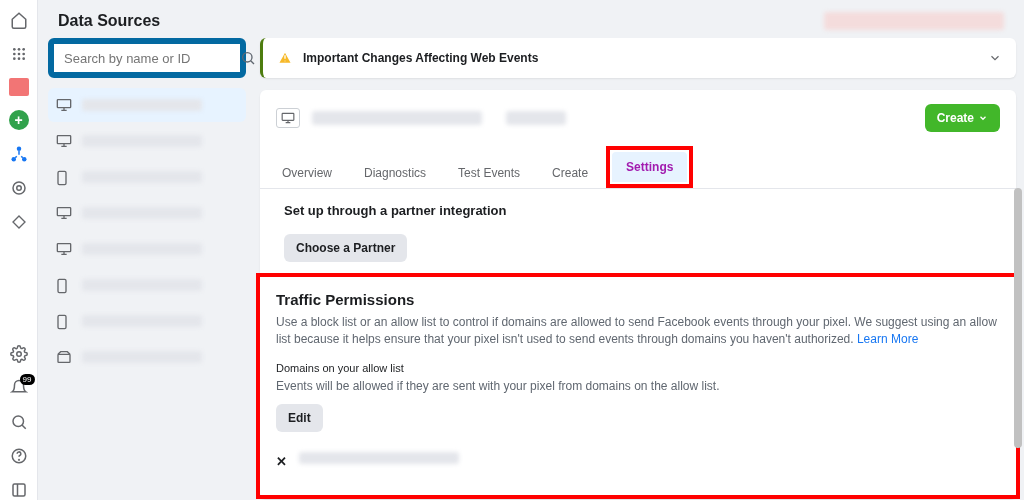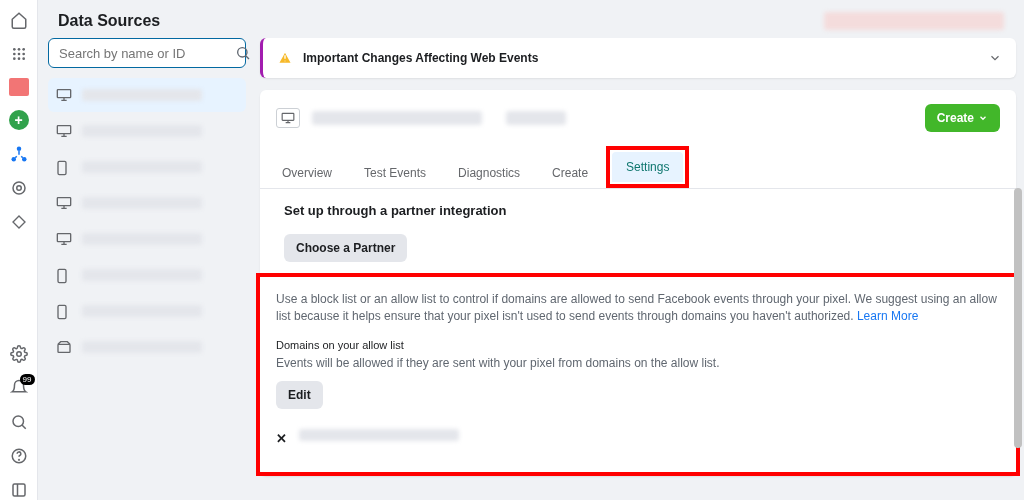--- a/index.html
+++ b/index.html
@@ -12,42 +12,42 @@
 .lrail .red-tab { width: 20px; height: 18px; background: #f27575; border-radius: 2px; }
 .lrail .tri { color: #1877f2; }
 .lrail .badge-wrap { position: relative; }
 .lrail .badge { position: absolute; top: -4px; right: -6px; background: #000000; color: #fff; font-size: 8px; padding: 1px 3px; border-radius: 6px; }
 .content { flex: 1; display: flex; flex-direction: column; border-radius: 13px; }
 .header { padding: 12px 20px 8px 20px; display: flex; align-items: center; justify-content: space-between; }
 .header h1 { font-size: 16px; font-weight: 700; color: #1c1e21; }
 .header .blur-box { width: 180px; height: 18px; background: #f4dcdc; filter: blur(2px); border-radius: 3px; }
 .body { display: flex; flex: 1; overflow: hidden; }
 .listpanel { width: 218px; padding: 0 10px; }
-.search { background: #fff; border: 1px solid #0369a1; border-radius: 6px; padding: 6px 10px; display: flex; align-items: center; margin-bottom: 10px; }
+.search { background: #fff; border: 6px solid #0369a1; border-radius: 6px; padding: 6px 10px; display: flex; align-items: center; margin-bottom: 10px; }
 .search input { border: none; outline: none; flex: 1; font-size: 13px; color: #606770; background: transparent; }
 .search .sicon { color: #606770; }
 .ds-list { display: flex; flex-direction: column; gap: 2px; }
 .ds-item { display: flex; align-items: center; padding: 10px 8px; border-radius: 6px; cursor: pointer; gap: 10px; }
 .ds-item.active { background: #e7f3ff; }
 .ds-item .dicon { width: 16px; height: 14px; color: #65676b; }
 .ds-item .blur { width: 120px; height: 12px; background: #e4e6eb; filter: blur(2px); border-radius: 3px; }
 .main { flex: 1; padding: 0 8px 0 4px; overflow-y: auto; position: relative; }
-.banner { background: #fff; border-radius: 6px; padding: 12px 14px; display: flex; align-items: center; border-left: 3px solid #a21caf; margin-bottom: 12px; box-shadow: 0 1px 2px rgba(0,0,0,0.08); }
+.banner { background: #fff; border-radius: 6px; padding: 12px 14px; display: flex; align-items: center; border-left: 3px solid #4d7c0f; margin-bottom: 12px; box-shadow: 0 1px 2px rgba(0,0,0,0.08); }
 .banner .warn { color: #f7b928; margin-right: 10px; }
 .banner .btxt { font-weight: 600; flex: 1; font-size: 12px; }
 .banner .chev { color: #65676b; }
 .card { background: #fff; border-radius: 6px; box-shadow: 0 1px 2px rgba(0,0,0,0.08); position: relative; }
 .card-head { padding: 14px 16px 0 16px; display: flex; align-items: center; gap: 12px; }
 .card-head .iconbox { width: 24px; height: 20px; border: 1px solid #ccd0d5; border-radius: 3px; display: flex; align-items: center; justify-content: center; color: #65676b; }
 .card-head .blur1 { width: 170px; height: 14px; background: #e4e6eb; filter: blur(2px); border-radius: 3px; }
 .card-head .blur2 { width: 60px; height: 14px; background: #e4e6eb; filter: blur(2px); border-radius: 3px; margin-left: 12px; }
 .create-btn { margin-left: auto; background: #42b72a; color: #fff; border: none; border-radius: 6px; padding: 7px 12px; font-weight: 600; font-size: 12px; cursor: pointer; display: flex; align-items: center; gap: 4px; }
 .tabs { display: flex; gap: 4px; padding: 14px 8px 0 8px; border-bottom: 1px solid #e4e6eb; align-items: flex-end; }
 .tab { padding: 8px 14px; font-size: 12px; color: #65676b; cursor: pointer; border-radius: 4px 4px 0 0; }
-.tab.active { color: #0f766e; background: #e7f3ff; font-weight: 400; }
+.tab.active { color: #a21caf; background: #e7f3ff; font-weight: 700; }
 .tabs-highlight { border: 4px solid #ff0000; padding: 2px; display: inline-flex; }
 .section { padding: 14px 24px; border-bottom: 1px solid #e4e6eb; }
 .section h3 { font-size: 13px; font-weight: 700; margin-bottom: 6px; }
 .section p { font-size: 12px; color: #606770; line-height: 1.4; }
 .btn-sec { background: #e4e6eb; border: none; border-radius: 6px; padding: 7px 12px; font-size: 12px; font-weight: 600; color: #1c1e21; cursor: pointer; margin-top: 10px; }
 .traffic-wrap { border: 4px solid #ff0000; margin: -4px; }
 .traffic { padding: 14px 16px; }
 .traffic h2 { font-size: 15px; font-weight: 700; margin-bottom: 6px; }
 .traffic p { font-size: 12px; color: #606770; line-height: 1.4; }
 .traffic a { color: #1877f2; text-decoration: none; }
@@ -254,35 +254,36 @@
             <button class="create-btn">
                 <span>Create</span>
                 <svg width="10" height="10" viewBox="0 0 24 24" fill="none" stroke="currentColor" stroke-width="3">
                   <path d="M6 9l6 6 6-6"></path>
                 </svg>
               </button>
           </div>
 
           <div class="tabs">
             <div class="tab">Overview</div>
+            <div class="tab">Diagnostics</div>
             <div class="tab">Test Events</div>
-            <div class="tab">Diagnostics</div>
             <div class="tab">Create</div>
             <span class="tabs-highlight">
               <div class="tab active">Settings</div>
             </span>
           </div>
 
           <div class="section">
             <h3>Set up through a partner integration</h3>
             <button class="btn-sec">Choose a Partner</button>
           </div>
 
           <div class="traffic-wrap">
             <div class="traffic">
+              <h2>Traffic Permissions</h2>
               <p><span>Use a block list or an allow list to control if domains are allowed to send Facebook events through your pixel. We suggest using an allow list because it helps ensure that your pixel isn't used to send events through domains you haven't authorized. </span><a href="#">Learn More</a></p>
               <div class="sub-h">Domains on your allow list</div>
               <p>Events will be allowed if they are sent with your pixel from domains on the allow list.</p>
               <button class="btn-sec">Edit</button>
               <div class="domain-list">
                 <div class="domain-row">
                   <span class="x">✕</span>
                   <div class="info">
                       <div class="blur-d"></div>
                     </div>

